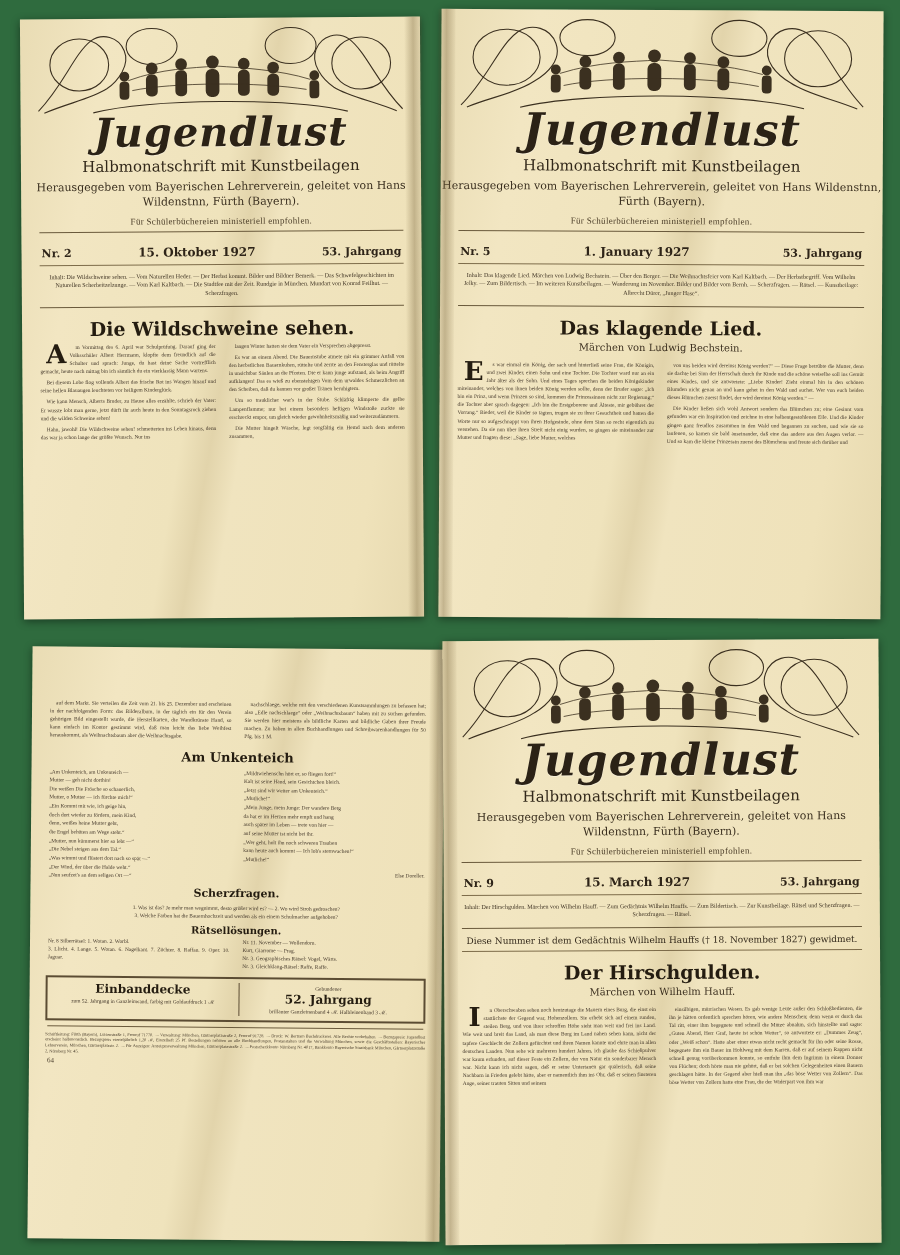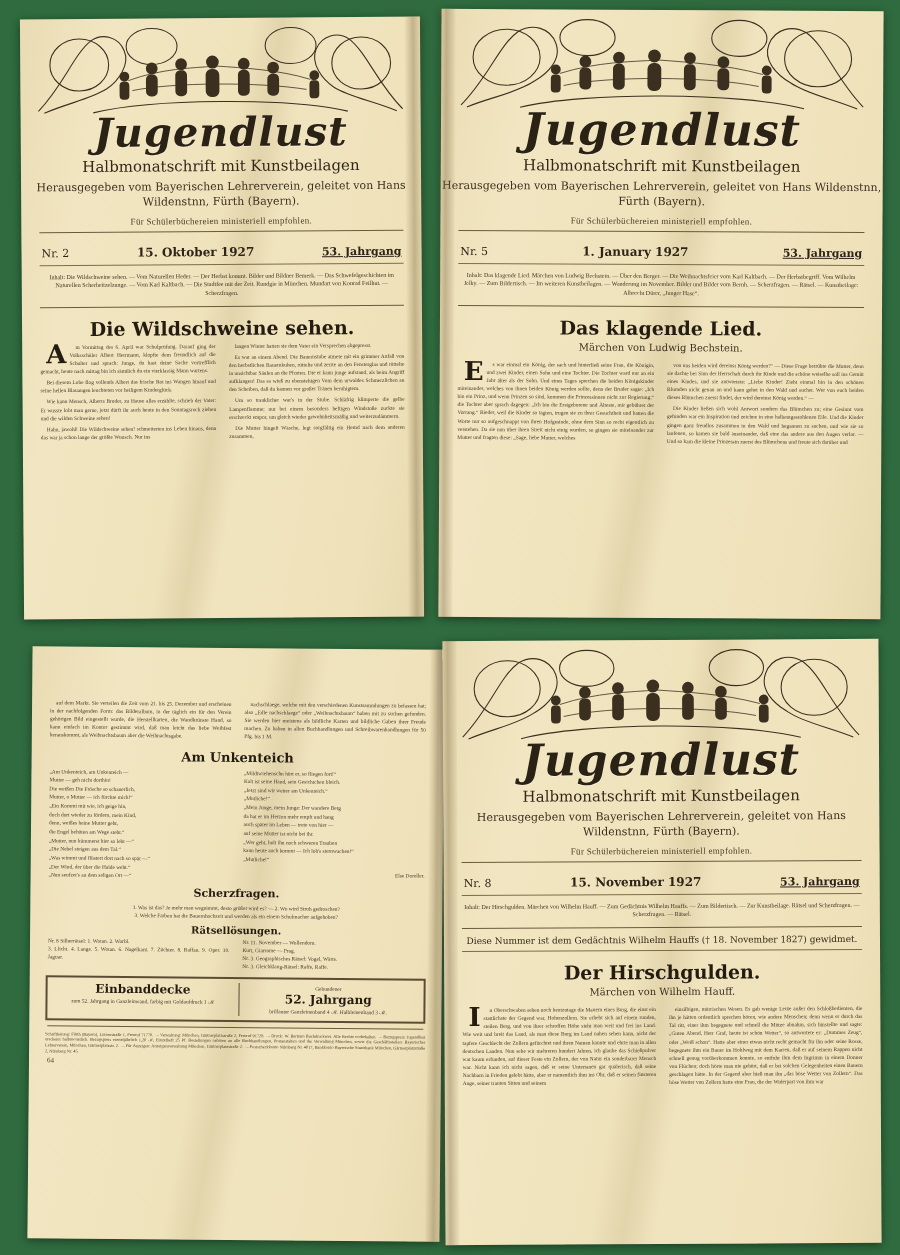--- a/index.html
+++ b/index.html
@@ -54,23 +54,23 @@
   .subtitle3{
     text-align:center;font-size:9px;color:#4a3c27;margin-top:6px;letter-spacing:.3px;
   }
   .rule{border:0;border-top:1px solid #6a5a3c;margin:5px 18px;}
   .rule.thin{border-top:.5px solid #7d6c4a;}
   .issueline{
     display:flex;justify-content:space-between;align-items:baseline;
     padding:1px 20px 0 20px;font-size:11px;color:#2e2418;
     font-family:"DejaVu Serif",serif;
   }
-  .issueline .nr{font-weight:normal;margin-top:8px;}
+  .issueline .nr{font-weight:bold;margin-top:8px;}
   .issueline .date{font-weight:bold;font-size:12px;}
-  .issueline .jg{font-weight:bold;text-decoration:underline;}
+  .issueline .jg{font-weight:bold;}
   .contents{
     font-size:6px;line-height:1.45;color:#3d3122;
     text-align:center;padding:2px 20px 3px 20px;
   }
   .arttitle{
     text-align:center;font-family:"DejaVu Serif",serif;font-weight:bold;
     font-size:19px;color:#241c10;margin:10px 0 3px 0;
   }
   .artsub{
     text-align:center;font-size:10px;color:#3b2f1f;margin-bottom:8px;
@@ -370,22 +370,22 @@
       </g>
     </svg>
   </div>
 
   <div class="logo" style="font-size:44px;">Jugendlust</div>
   <div class="subtitle1">Halbmonatschrift mit Kunstbeilagen</div>
   <div class="subtitle2">Herausgegeben vom Bayerischen Lehrerverein, geleitet von Hans Wildenstnn, Fürth (Bayern).</div>
   <div class="subtitle3">Für Schülerbüchereien ministeriell empfohlen.</div>
   <hr class="rule">
   <div class="issueline">
-    <span class="nr">Nr. 8</span>
-    <span class="date">15. November 1927</span>
+    <span class="nr">Nr. 9</span>
+    <span class="date">15. March 1927</span>
     <span class="jg">53. Jahrgang</span>
   </div>
   <hr class="rule thin">
   <div class="contents">Inhalt: Der Hirschgulden. Märchen von Wilhelm Hauff. — Zum Gedächtnis Wilhelm Hauffs. — Zum Bildertisch. — Zur Kunstbeilage. Rätsel und Scherzfragen. — Scherzfragen. — Rätsel.</div>
   <hr class="rule">
 
   <div class="notice">Diese Nummer ist dem Gedächtnis Wilhelm Hauffs († 18. November 1827) gewidmet.</div>
   <hr class="rule thin">
 
   <div class="arttitle">Der Hirschgulden.</div>

